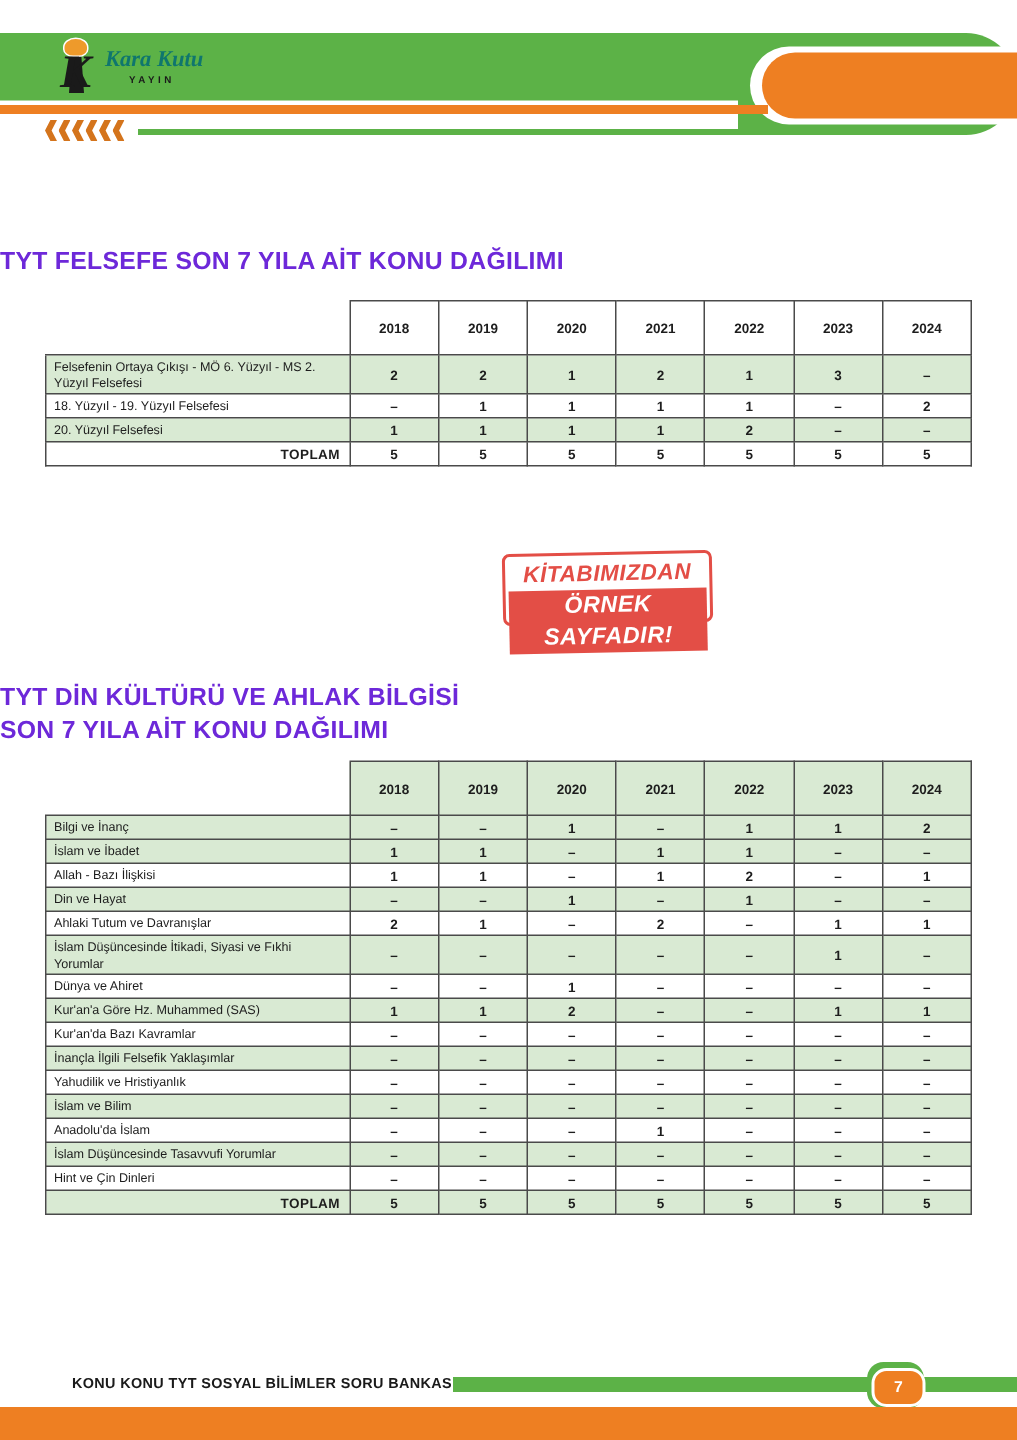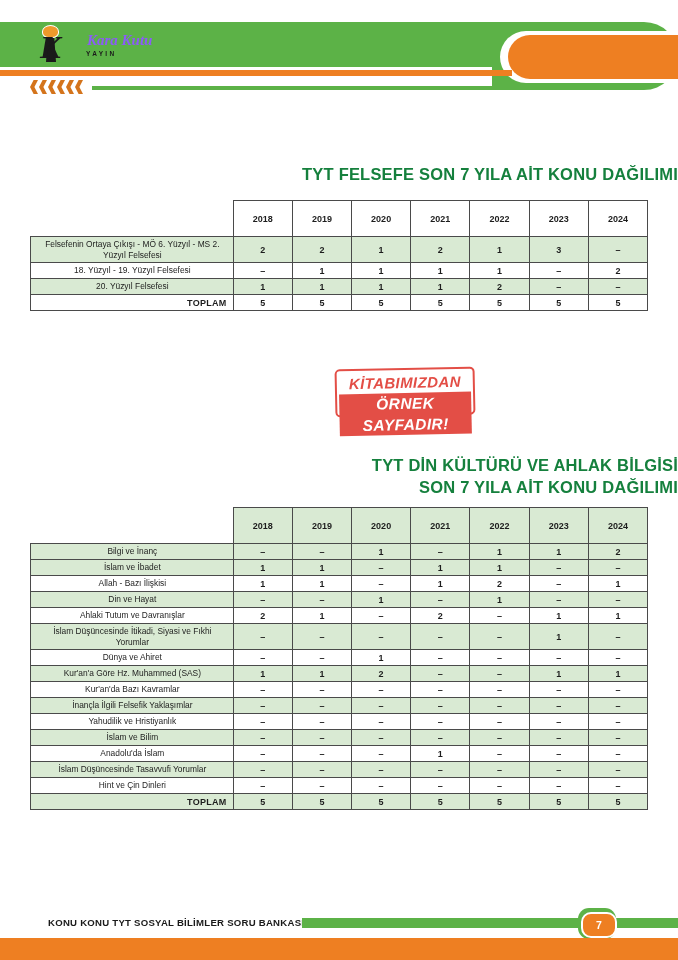--- a/index.html
+++ b/index.html
@@ -117,39 +117,38 @@
     background: #1a1a1a;
     clip-path: polygon(20% 0, 80% 0, 100% 100%, 0% 100%);
   }
   .logo-name {
     position: absolute;
     left: 30px; top: 4px;
     font-family: "Liberation Serif", serif;
     font-style: italic;
     font-weight: bold;
     font-size: 15px;
-    color: #8b5cf6;
+    color: #0f766e;
     white-space: nowrap;
-    margin-left: 17px;
   }
   .logo-sub {
     position: absolute;
     left: 46px; top: 22px;
     font-size: 6.5px;
     letter-spacing: 2.4px;
     font-weight: bold;
     color: #1a1a1a;
   }
 
   
   .title {
     position: absolute;
     width: 678px;
-    text-align: right;
-    color: #15803d;
+    text-align: left;
+    color: #6d28d9;
     font-weight: bold;
     font-size: 16.5px;
     letter-spacing: 0.2px;
   }
   #title-1 { top: 165px; }
   #title-2 { top: 454px; line-height: 22px; }
 
   
   .stamp {
     position: absolute;
@@ -200,21 +199,21 @@
 
   th.yr {
     font-size: 9px;
     font-weight: bold;
     text-align: center;
     height: 36px;
   }
   th.blank { border-top: none; border-left: none; background: #ffffff; }
 
   td.lbl {
-    text-align: center;
+    text-align: left;
     padding: 2px 4px 2px 5px;
     font-size: 8.4px;
     line-height: 11px;
   }
   td.num {
     text-align: center;
     font-weight: bold;
     font-size: 9px;
   }
   td.tot-lbl {

